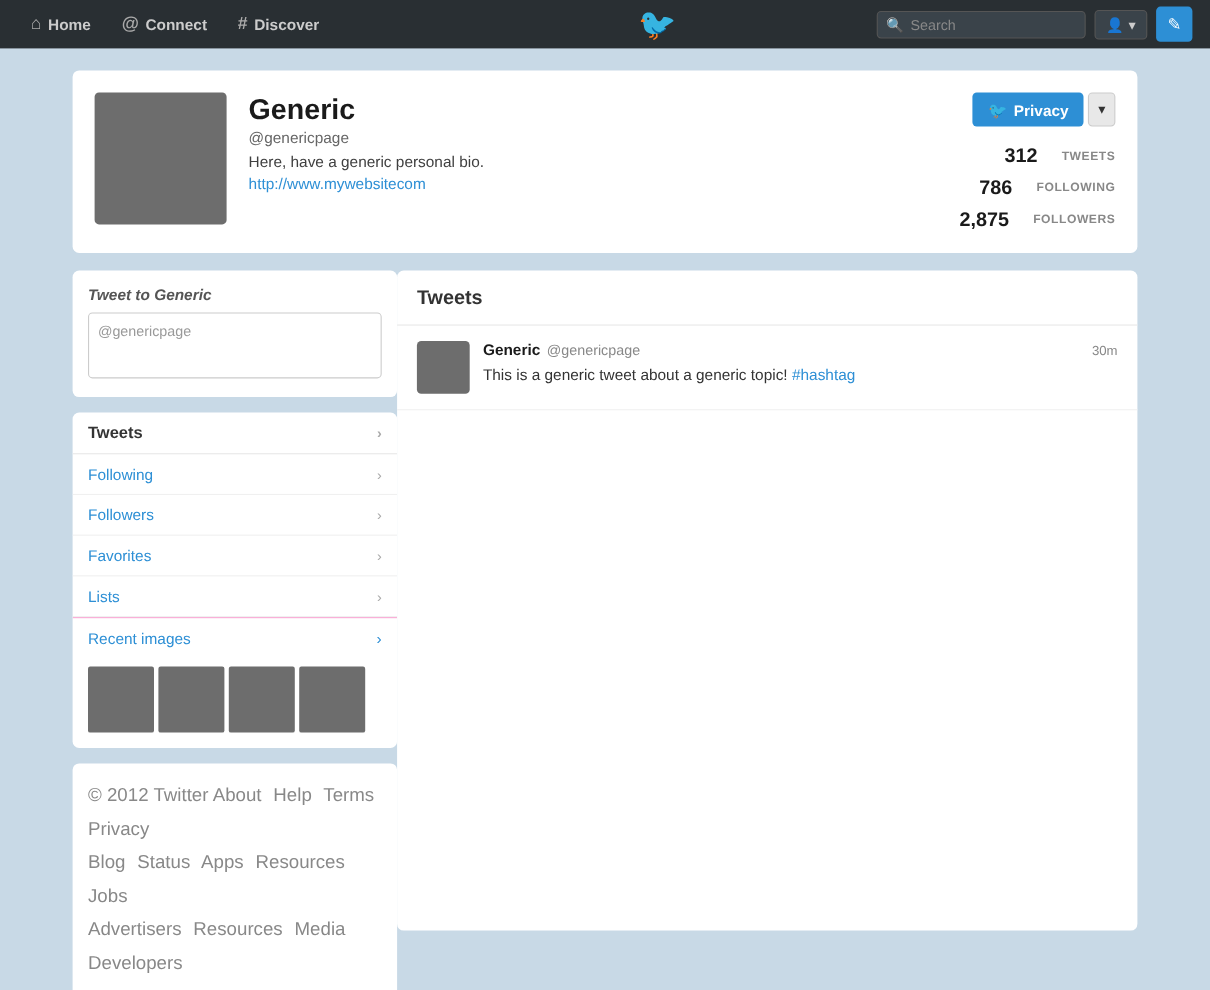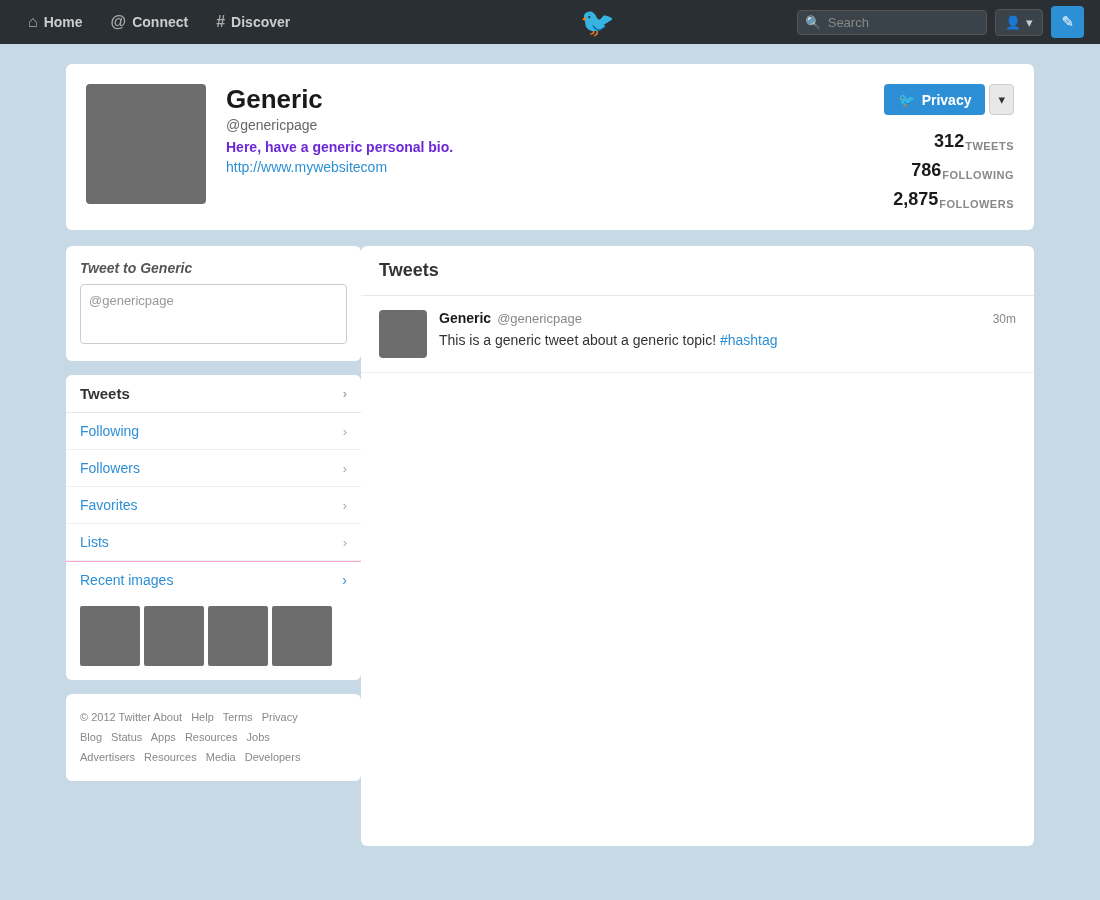--- a/index.html
+++ b/index.html
@@ -129,24 +129,23 @@
       font-weight: bold;
       color: #1a1a1a;
       margin-bottom: 2px;
     }
     .profile-handle {
       color: #666;
       font-size: 14px;
       margin-bottom: 6px;
     }
     .profile-bio {
-      color: #6d28d9;
+      color: #404040;
       font-size: 14px;
       margin-bottom: 4px;
-      font-weight: bold;
     }
     .profile-link {
       color: #2d8fd5;
       font-size: 14px;
       text-decoration: none;
     }
     .profile-stats {
       display: flex;
       flex-direction: column;
       align-items: flex-end;
@@ -175,22 +174,22 @@
       background: #e8e8e8;
       border: 1px solid #ccc;
       border-radius: 4px;
       color: #333;
       padding: 7px 8px;
       cursor: pointer;
       font-size: 13px;
     }
     .stat-row {
       display: flex;
-      align-items: flex-end;
-      gap: 1px;
+      align-items: center;
+      gap: 22px;
       width: 100%;
       justify-content: flex-end;
     }
     .stat-number {
       font-size: 18px;
       font-weight: bold;
       color: #1a1a1a;
     }
     .stat-label {
       font-size: 11px;
@@ -297,21 +296,21 @@
     }
     .footer-logo {
       font-size: 22px;
       color: #ccc;
       font-style: italic;
       font-weight: bold;
       margin-bottom: 8px;
       font-family: Georgia, serif;
     }
     .footer-links {
-      font-size: 11px;
+      font-size: 17px;
       color: #888;
       line-height: 1.8;
     }
     .footer-links a {
       color: #888;
       text-decoration: none;
       margin-right: 6px;
     }
 
     

